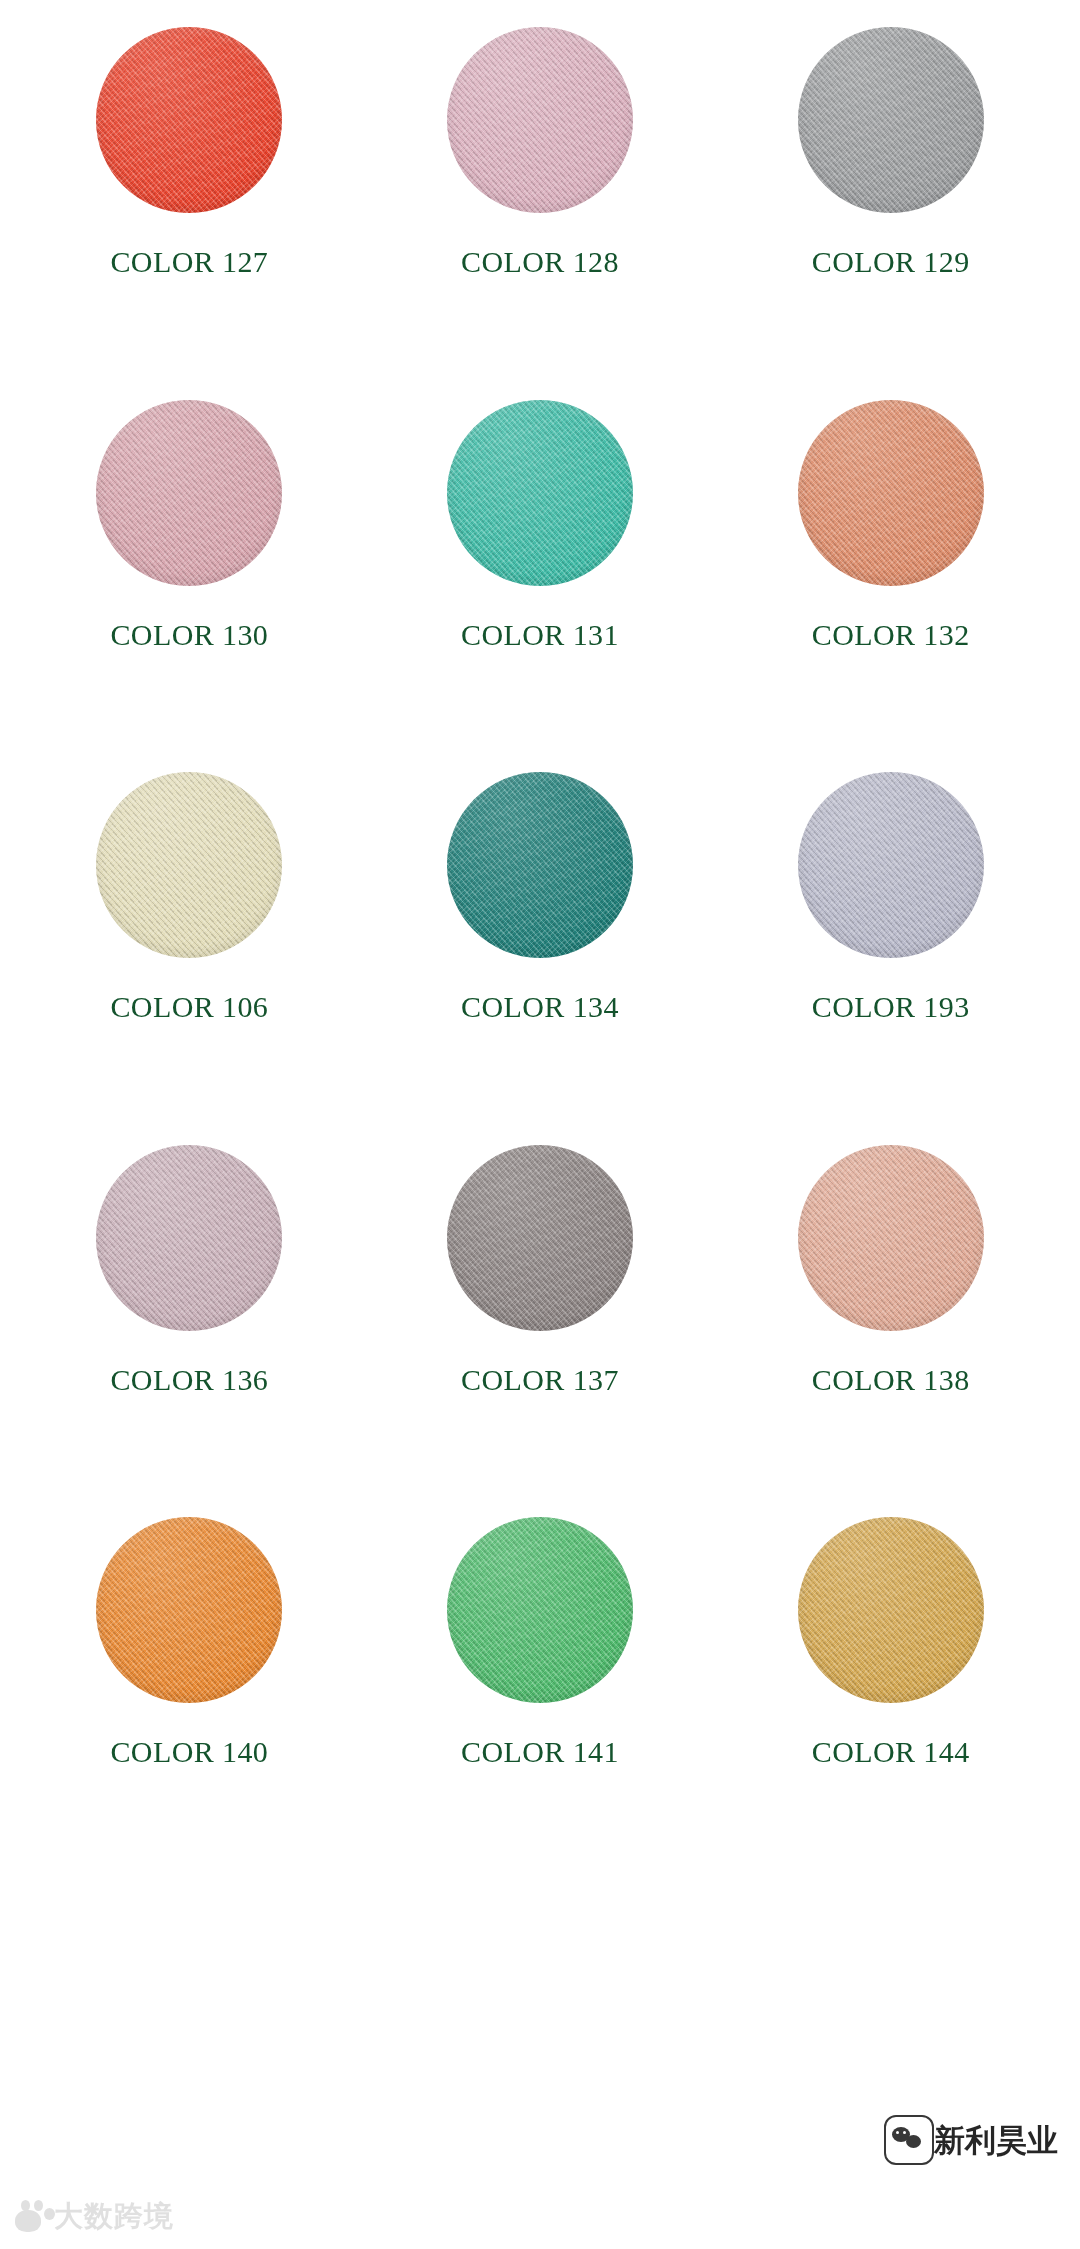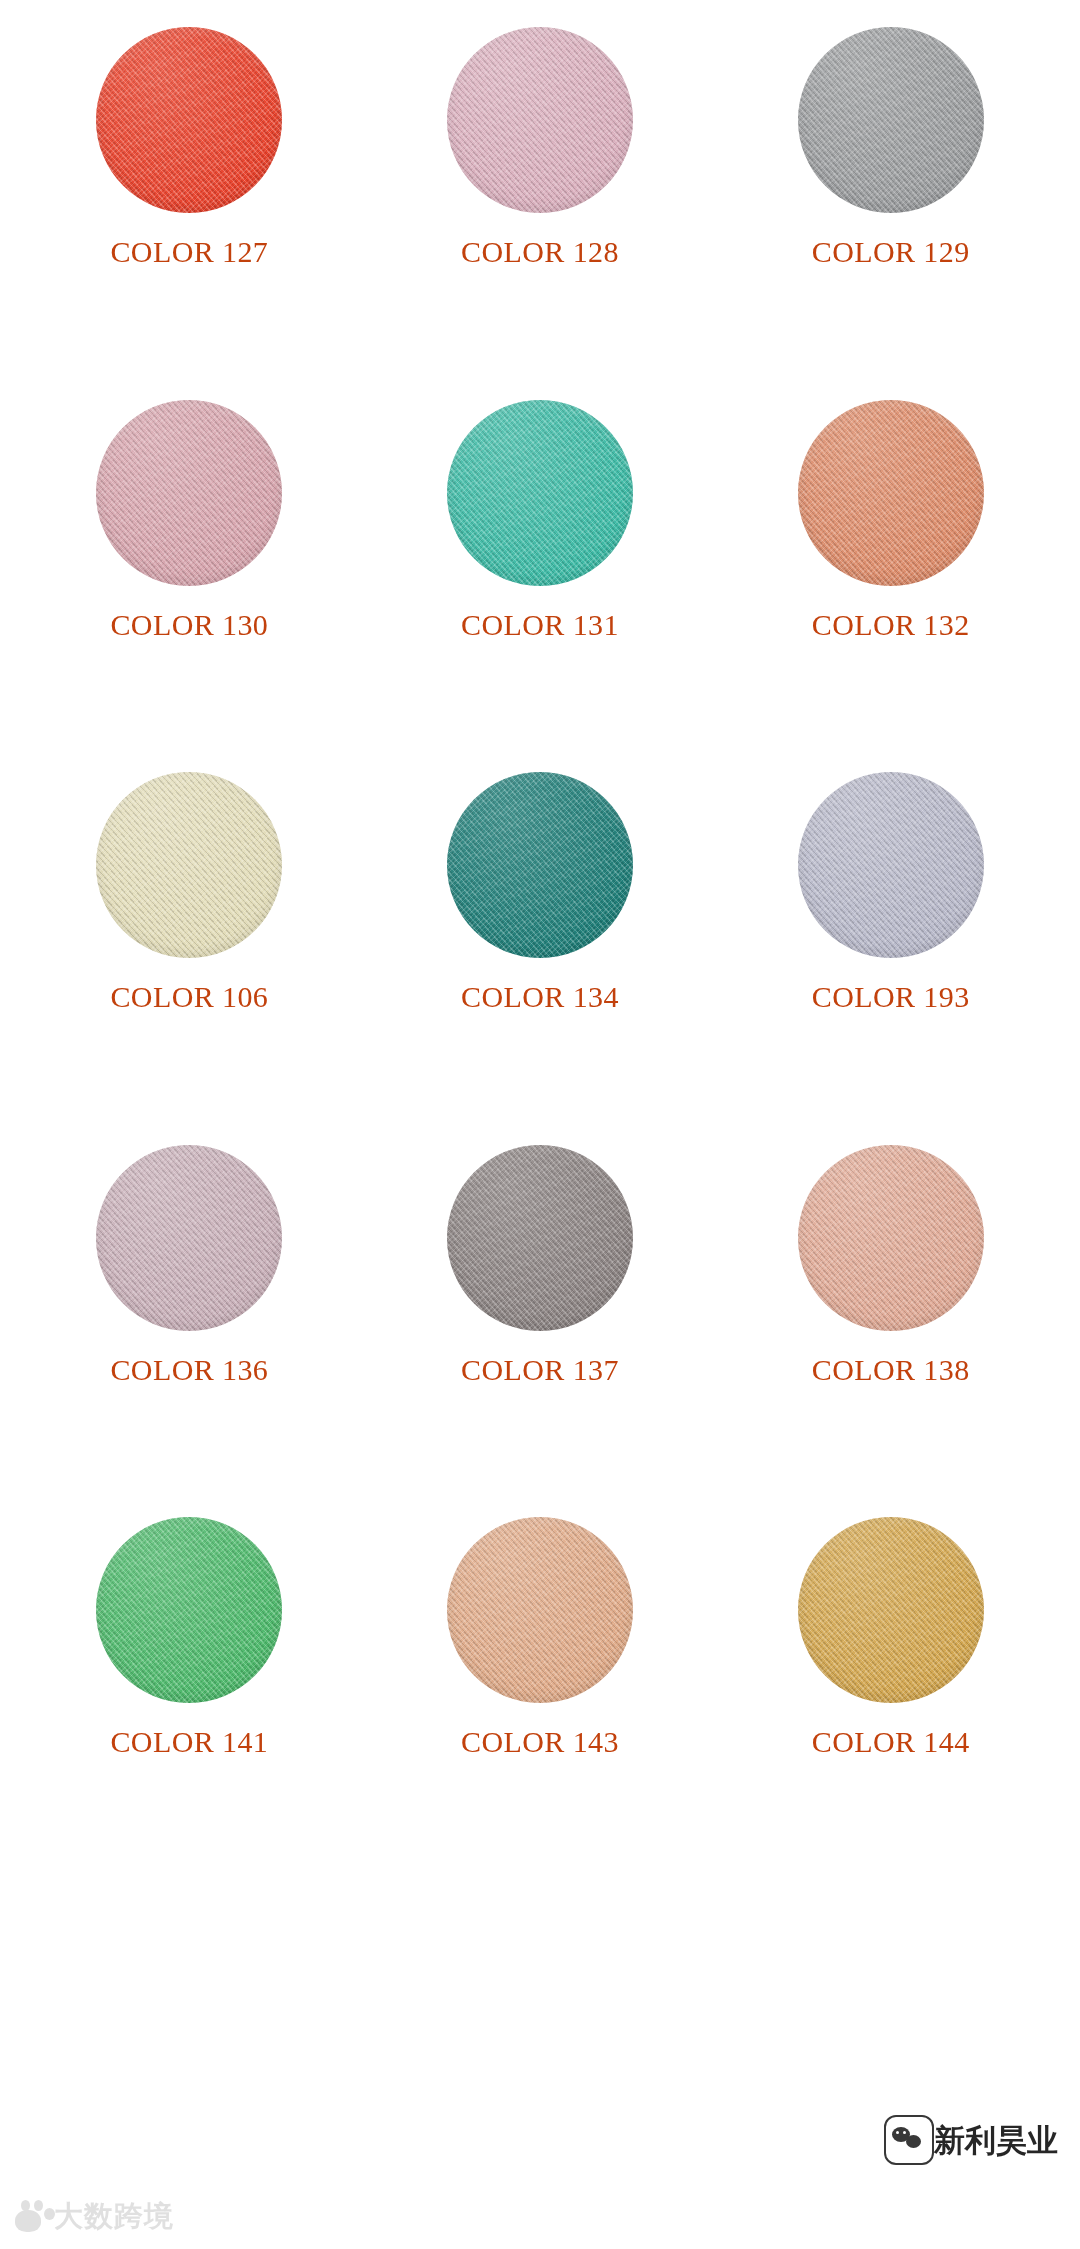--- a/index.html
+++ b/index.html
@@ -91,25 +91,25 @@
       ),
       radial-gradient(
         ellipse at 38% 30%,
         rgba(255,255,255,0.16) 0%,
         rgba(255,255,255,0.00) 62%
       );
     pointer-events: none;
   }
 
   .swatch-label {
-    margin-top: 24px;
+    margin-top: 34px;
     font-family: "Liberation Serif", serif;
     font-size: 30px;
     letter-spacing: 0.4px;
-    color: #c2410c;
+    color: #14532d;
     white-space: nowrap;
     line-height: 1;
   }
 
   
   .watermark {
     position: absolute;
     display: flex;
     align-items: center;
     pointer-events: none;
@@ -254,29 +254,29 @@
       <div class="swatch-label">COLOR 137</div>
     </div>
     <div class="swatch-cell">
       <div class="swatch-disc-wrap">
         <div class="swatch-disc" style="background: rgb(223, 168, 148);"></div>
       </div>
       <div class="swatch-label">COLOR 138</div>
     </div>
     <div class="swatch-cell">
       <div class="swatch-disc-wrap">
+        <div class="swatch-disc" style="background: rgb(232, 134, 46);"></div>
+      </div>
+      <div class="swatch-label">COLOR 140</div>
+    </div>
+    <div class="swatch-cell">
+      <div class="swatch-disc-wrap">
         <div class="swatch-disc" style="background: rgb(76, 184, 106);"></div>
       </div>
       <div class="swatch-label">COLOR 141</div>
-    </div>
-    <div class="swatch-cell">
-      <div class="swatch-disc-wrap">
-        <div class="swatch-disc" style="background: rgb(223, 169, 135);"></div>
-      </div>
-      <div class="swatch-label">COLOR 143</div>
     </div>
     <div class="swatch-cell">
       <div class="swatch-disc-wrap">
         <div class="swatch-disc" style="background: rgb(210, 165, 77);"></div>
       </div>
       <div class="swatch-label">COLOR 144</div>
     </div>
   </div>
 
 <div class="watermark" id="watermark-bottom-left">

